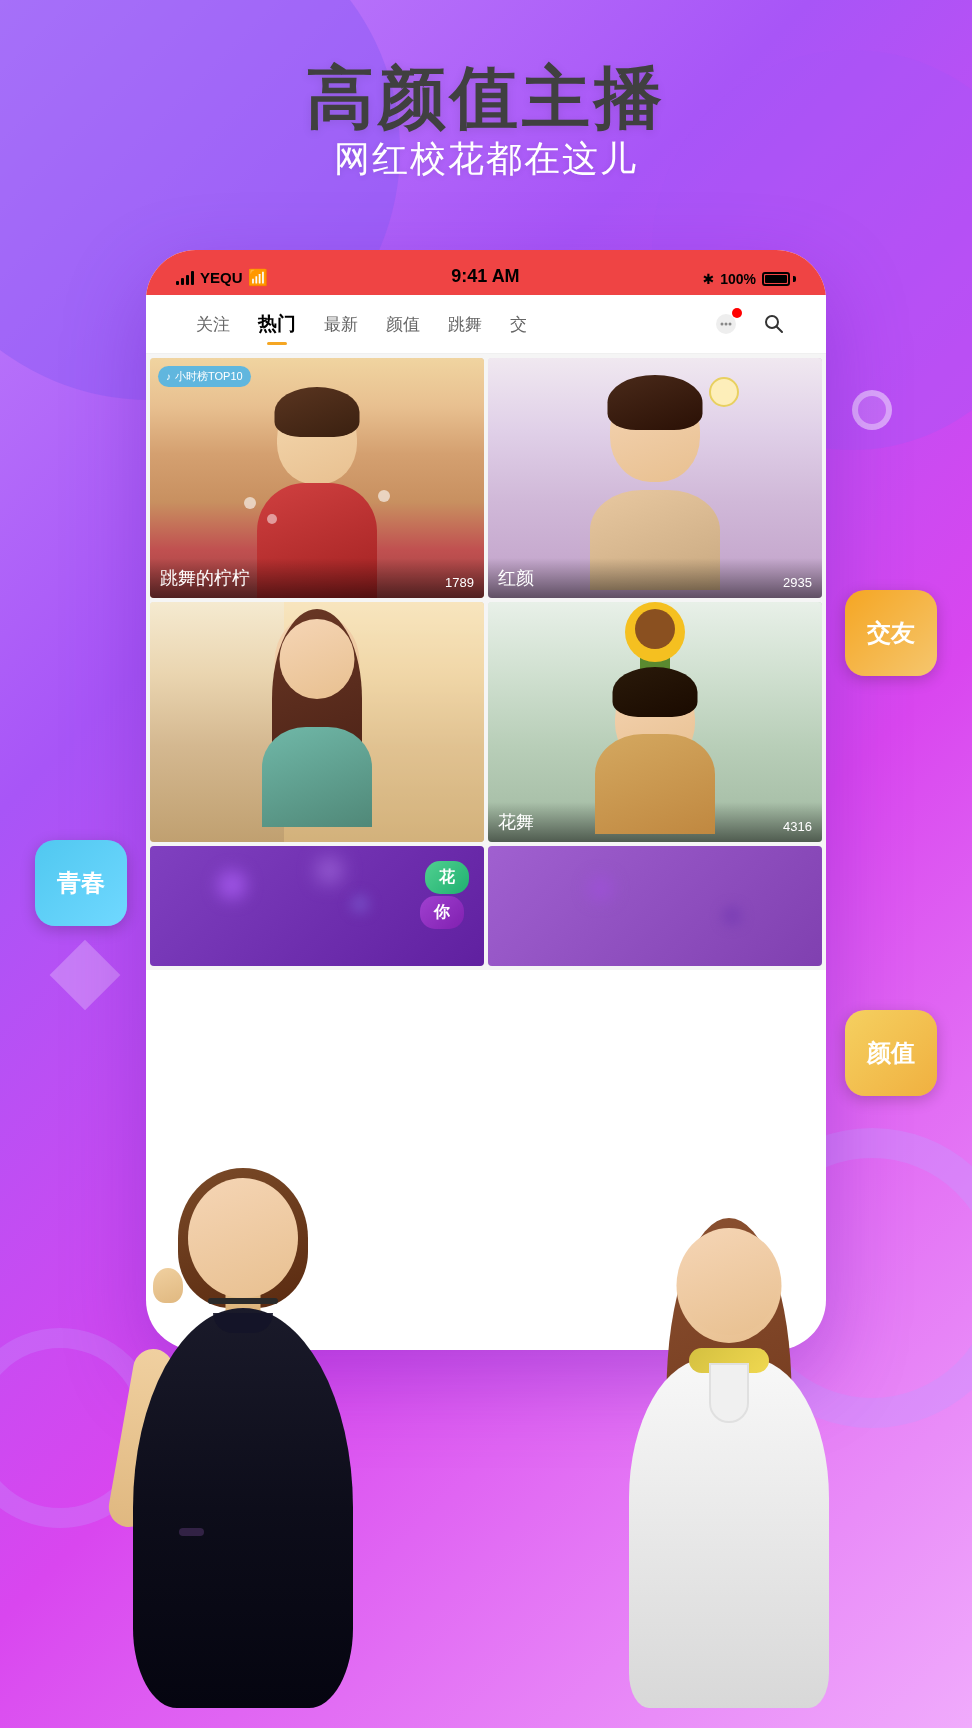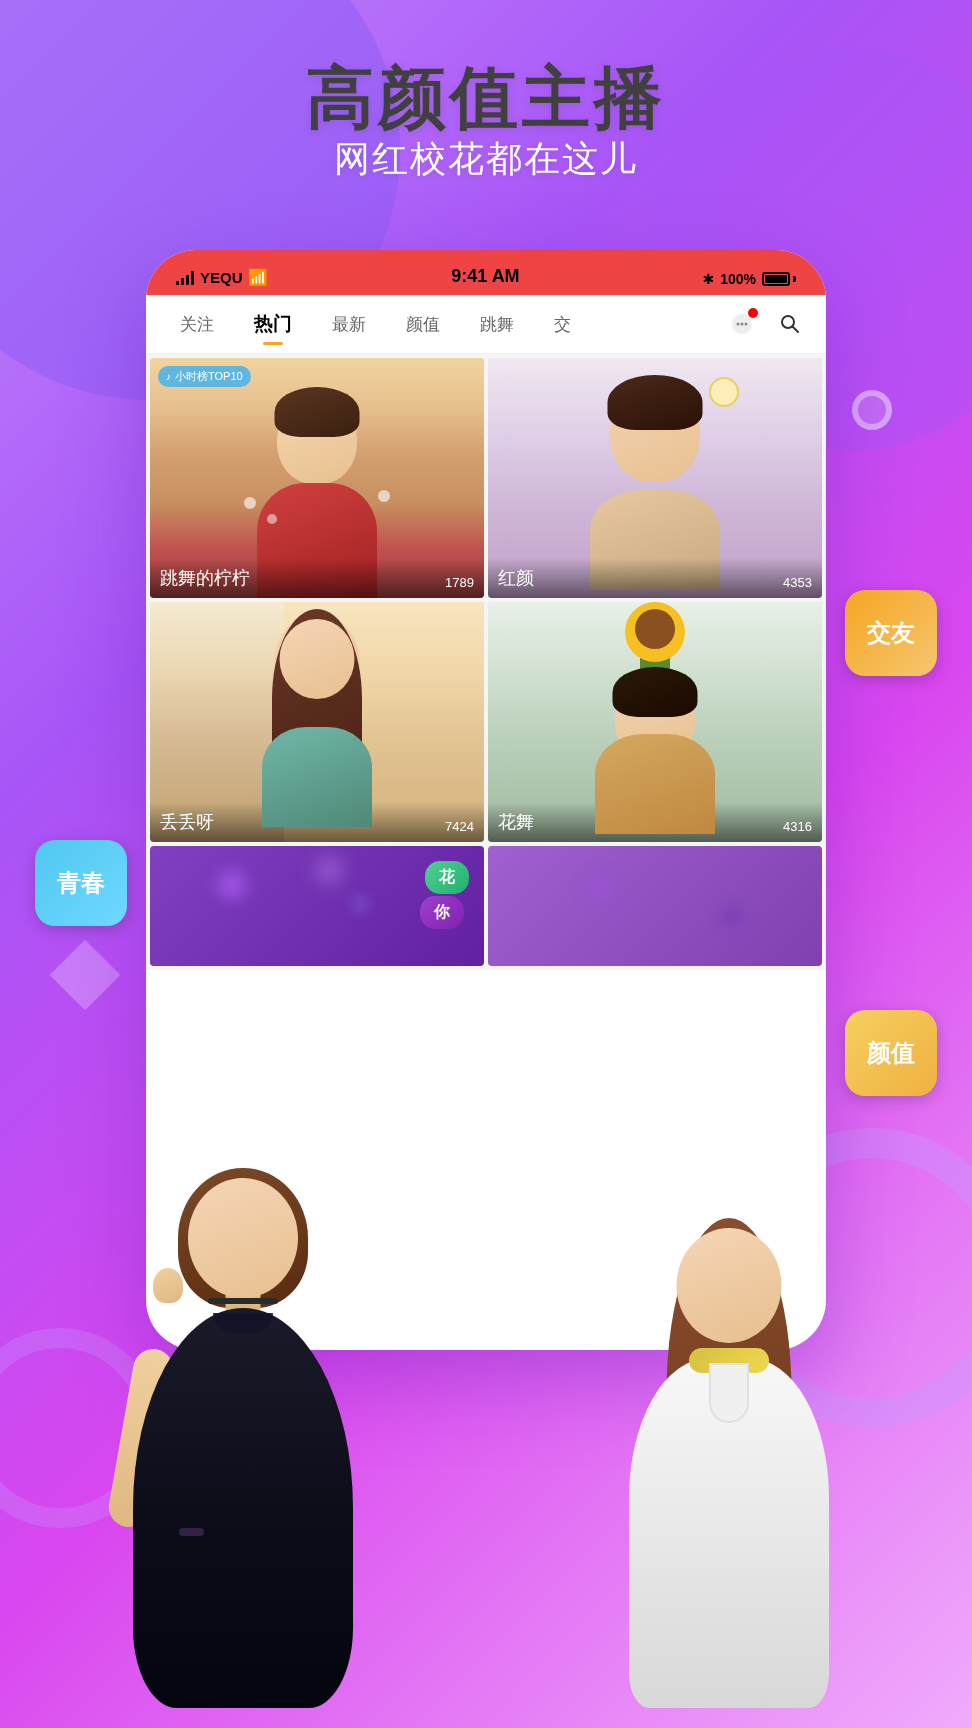--- a/index.html
+++ b/index.html
@@ -177,24 +177,24 @@
       width: 3px;
       height: 6px;
       background: #000;
       border-radius: 0 2px 2px 0;
     }
 
     
     .nav-tabs {
       display: flex;
       align-items: center;
-      padding: 10px 20px;
+      padding: 10px 36px;
       border-bottom: 1px solid #f0f0f0;
       background: white;
-      gap: 12px;
+      gap: 0;
     }
     .nav-tab {
       padding: 6px 14px;
       font-size: 17px;
       color: #666;
       cursor: pointer;
       position: relative;
       white-space: nowrap;
     }
     .nav-tab.active {
@@ -435,42 +435,38 @@
 
             <div style="position:absolute;top:7%;left:50%;transform:translateX(-50%);width:95px;height:55px;background:linear-gradient(160deg,#4a2a1a,#2a1005);border-radius:50% 50% 30% 30%;"></div>
 
             <div style="position:absolute;top:8%;right:25%;width:30px;height:30px;background:rgba(255,240,180,0.9);border-radius:50%;border:2px solid #e8d060;"></div>
 
             <div style="position:absolute;top:55%;left:50%;transform:translateX(-50%);width:130px;height:100px;background:linear-gradient(160deg,#e8c8a0,#c8a880);border-radius:40% 40% 0 0;"></div>
           </div>
         </div>
         <div class="card-label">
           <span class="card-name">红颜</span>
-          <span class="card-count">4353</span>
+          <span class="card-count">2935</span>
         </div>
       </div>
 
       <div class="grid-item">
         <div class="grid-item-placeholder card-3">
           <div style="width:100%;height:100%;background:linear-gradient(180deg,#f5ead0 0%,#ead5b0 30%,#d4b890 60%,#c0a070 100%);display:flex;align-items:center;justify-content:center;position:relative;">
 
             <div style="position:absolute;top:0;right:0;width:60%;height:100%;background:rgba(255,220,150,0.3);"></div>
 
             <div style="position:absolute;top:5%;left:50%;transform:translateX(-50%);width:85px;height:95px;background:linear-gradient(160deg,#f5d5b5,#e8c090);border-radius:50% 50% 45% 45%;"></div>
 
             <div style="position:absolute;top:3%;left:50%;transform:translateX(-50%);width:90px;height:180px;background:linear-gradient(160deg,#6a3825,#4a2015);border-radius:50% 50% 20% 20%;z-index:0;"></div>
 
             <div style="position:absolute;top:7%;left:50%;transform:translateX(-50%);width:75px;height:80px;background:linear-gradient(160deg,#f5d5b5,#e8c090);border-radius:50%;z-index:1;"></div>
 
             <div style="position:absolute;top:52%;left:50%;transform:translateX(-50%);width:110px;height:100px;background:linear-gradient(160deg,#70b8a8,#508878);border-radius:40% 40% 0 0;z-index:1;"></div>
           </div>
-        </div>
-        <div class="card-label">
-          <span class="card-name">丢丢呀</span>
-          <span class="card-count">7424</span>
         </div>
       </div>
 
       <div class="grid-item">
         <div class="grid-item-placeholder card-4">
           <div style="width:100%;height:100%;background:linear-gradient(180deg,#e8f0e8 0%,#d0e0d0 30%,#b8ceb8 60%,#a0b8a0 100%);display:flex;align-items:center;justify-content:center;position:relative;">
 
             <div style="position:absolute;top:5%;left:50%;transform:translateX(-50%);width:30px;height:80px;background:#5a8a30;border-radius:15px;"></div>
 
             <div style="position:absolute;top:0%;left:50%;transform:translateX(-50%);width:60px;height:60px;background:#f5c020;border-radius:50%;"></div>

